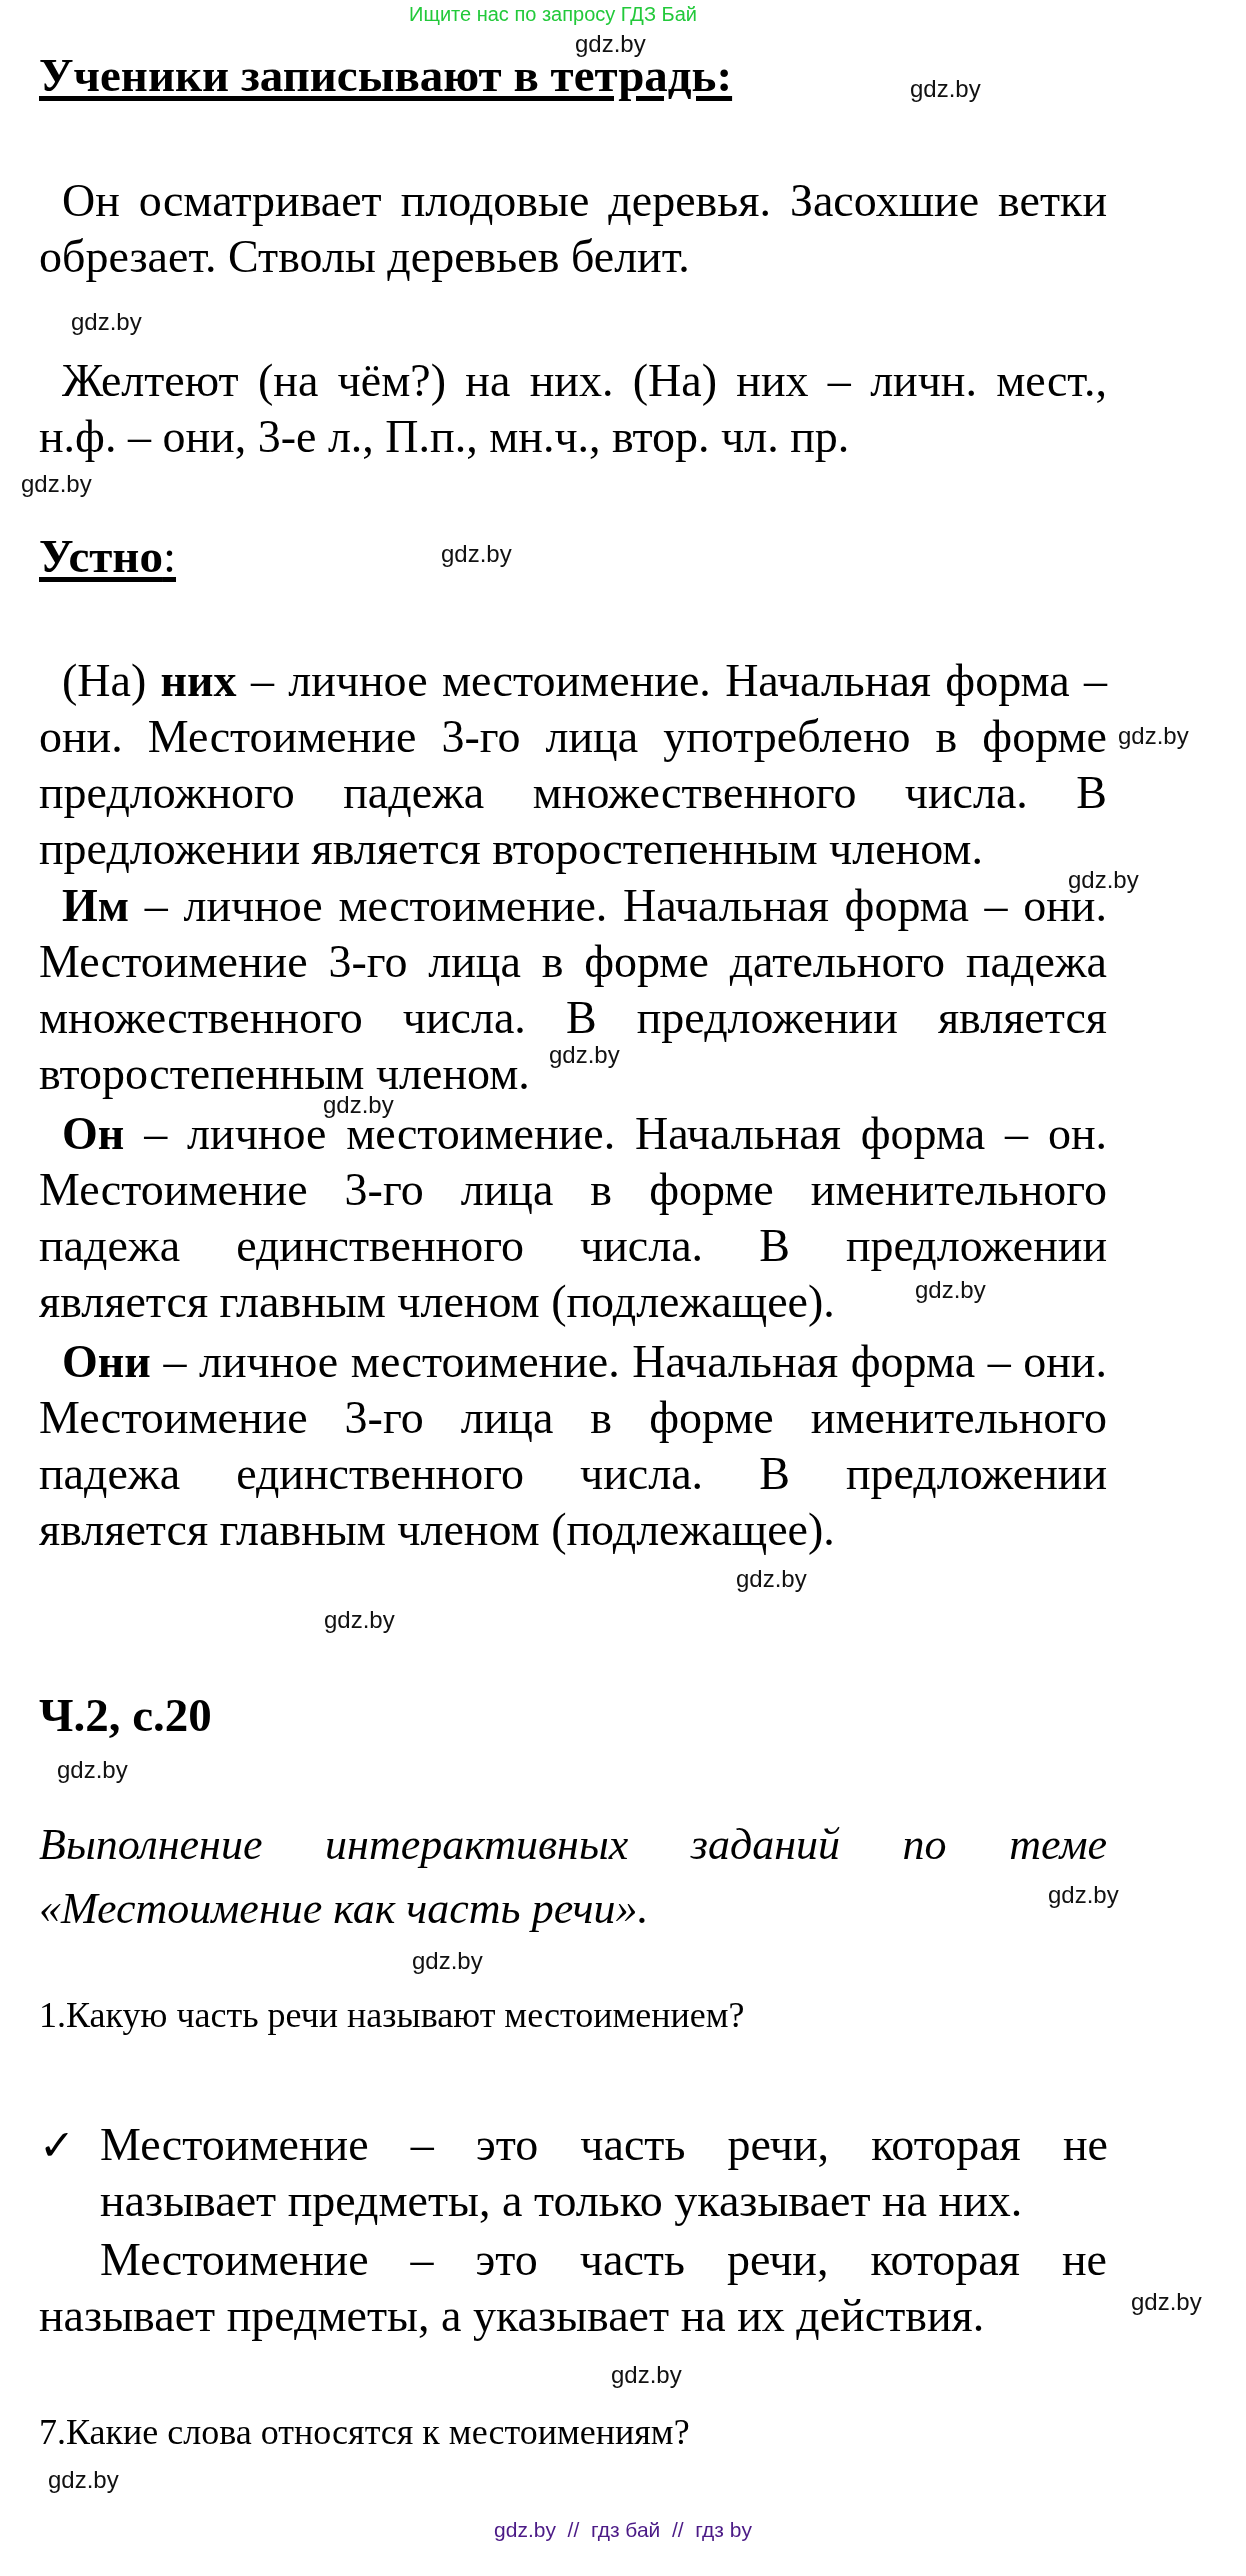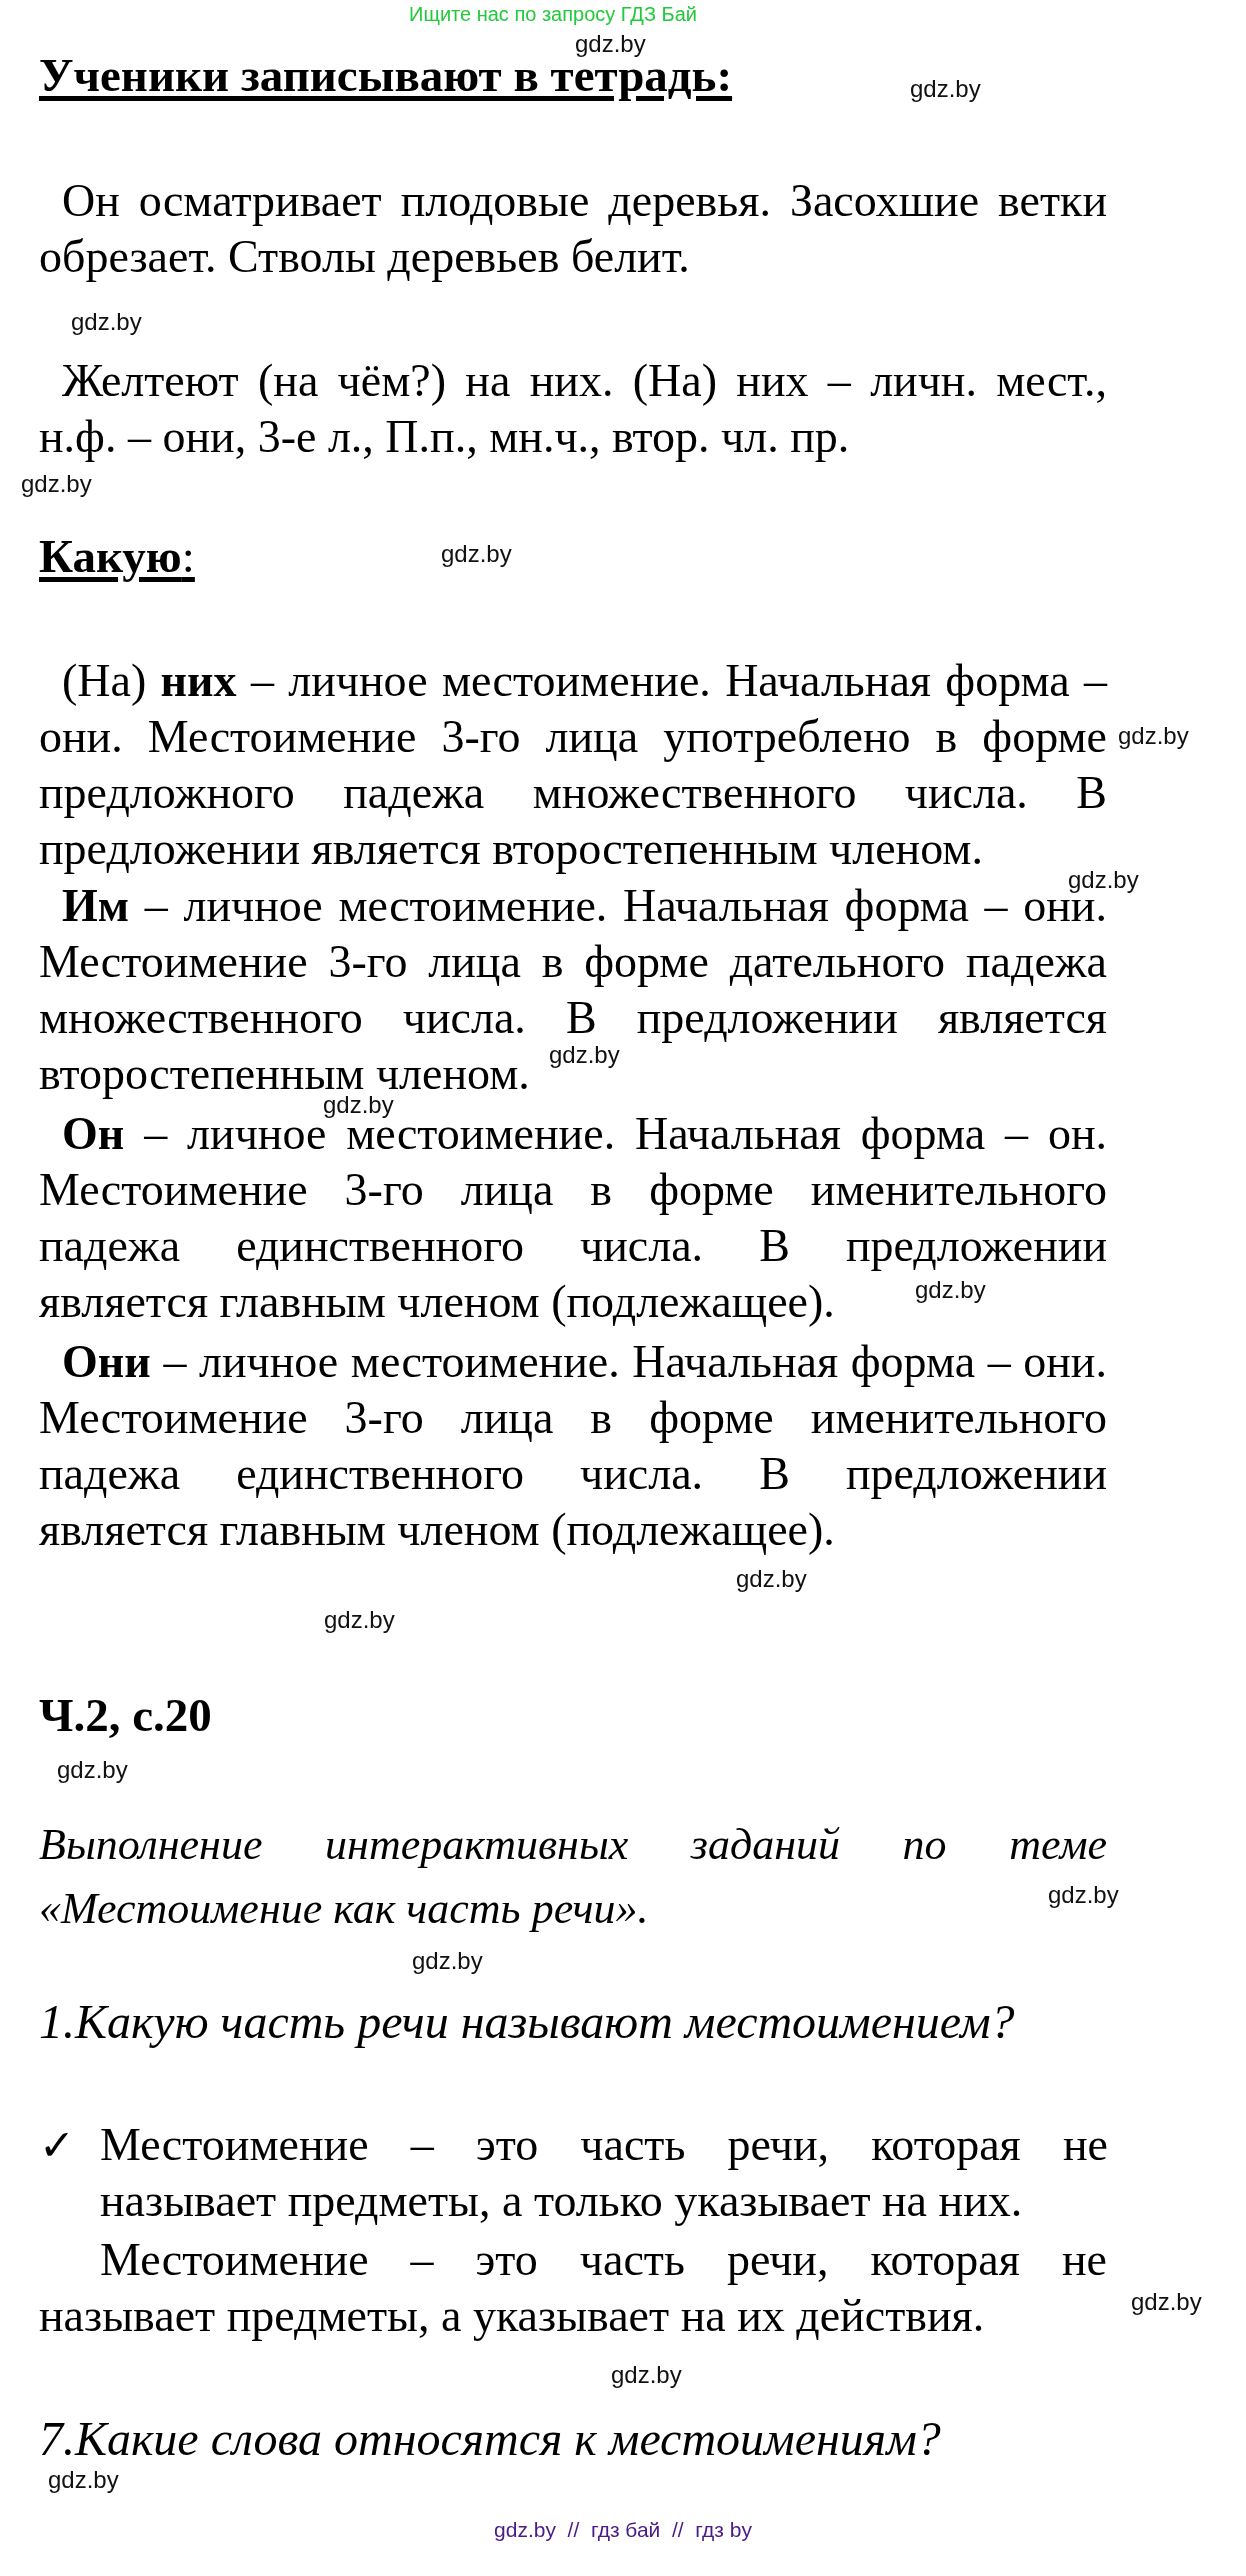--- a/index.html
+++ b/index.html
@@ -12,21 +12,21 @@
     .heading { left: 39px; font-weight: bold; font-size: 47px; text-decoration: underline;
                text-decoration-thickness: 5px; text-underline-offset: 5px; white-space: nowrap; }
     .heading .tail { text-decoration: none; font-weight: normal; }
     .para { left: 39px; width: 1068px; font-size: 46px; line-height: 56px; text-align: justify;
             text-align-last: left; }
     .para.indent { text-indent: 23px; }
     .para b { font-weight: bold; }
     .page-ref { left: 39px; font-size: 47px; font-weight: bold; white-space: nowrap; }
     .topic { left: 39px; width: 1068px; font-size: 44px; font-style: italic; font-weight: normal;
              line-height: 64px; text-align: justify; text-align-last: left; }
-    .question { left: 39px; font-size: 48px; font-style: italic; white-space: nowrap; text-align: center; }
+    .question { left: 39px; font-size: 36px; white-space: nowrap; text-align: center; }
     .check { left: 39px; font-size: 43px; font-family: "DejaVu Sans", sans-serif; }
     .answer { left: 100px; width: 1008px; font-size: 46px; line-height: 56px; text-align: justify;
               text-align-last: left; }
     .answer2 { left: 39px; width: 1068px; font-size: 46px; line-height: 56px; text-align: justify;
                text-align-last: left; text-indent: 61px; }
     .footer { top: 2518px; left: 0; width: 1246px; text-align: center;
               font-family: "Liberation Sans", sans-serif; font-size: 21px; color: #4b1a86; }
   </style>
 </head>
 <body>
@@ -35,21 +35,21 @@
 <div class="abs wm" style="top:30px;left:575px;">gdz.by</div>
 
 <div class="abs heading" style="top:48px;"><span>Ученики записывают в тетрадь:</span></div>
 <div class="abs wm" style="top:75px;left:910px;">gdz.by</div>
 
 <div class="abs para indent" style="top:173px;">Он осматривает плодовые деревья. Засохшие ветки обрезает. Стволы деревьев белит.</div>
 <div class="abs wm" style="top:308px;left:71px;">gdz.by</div>
 <div class="abs para indent" style="top:353px;">Желтеют (на чём?) на них. (На) них – личн. мест., н.ф. – они, 3-е л., П.п., мн.ч., втор. чл. пр.</div>
 <div class="abs wm" style="top:470px;left:21px;">gdz.by</div>
 
-<div class="abs heading" style="top:529px;"><span>Какую</span><span class="tail">:</span></div>
+<div class="abs heading" style="top:529px;"><span>Устно</span><span class="tail">:</span></div>
 <div class="abs wm" style="top:540px;left:441px;">gdz.by</div>
 
 <div class="abs para indent" style="top:653px;"><span>(На) </span><b>них</b><span> – личное местоимение. Начальная форма – они. Местоимение 3-го лица употреблено в форме предложного падежа множественного числа. В предложении является второстепенным членом.</span></div>
 <div class="abs wm" style="top:722px;left:1118px;">gdz.by</div>
 <div class="abs wm" style="top:866px;left:1068px;">gdz.by</div>
 
 <div class="abs para indent" style="top:878px;"><span></span><b>Им</b><span> – личное местоимение. Начальная форма – они. Местоимение 3-го лица в форме дательного падежа множественного числа. В предложении является второстепенным членом.</span></div>
 <div class="abs wm" style="top:1041px;left:549px;">gdz.by</div>
 <div class="abs wm" style="top:1091px;left:323px;">gdz.by</div>
 

